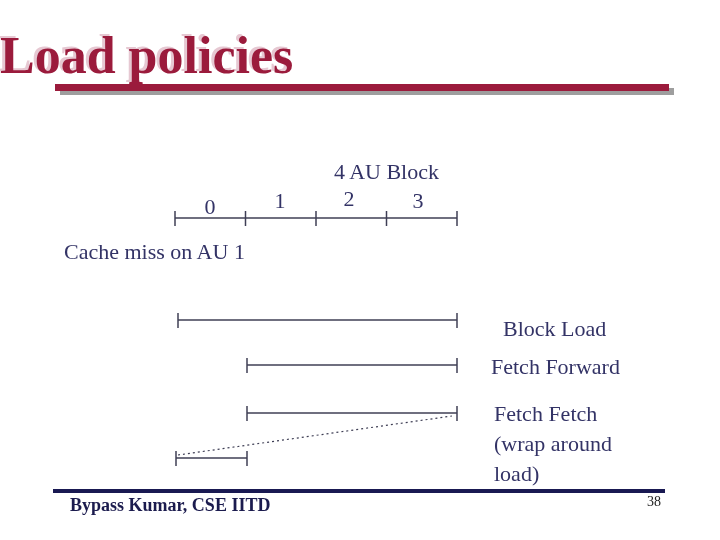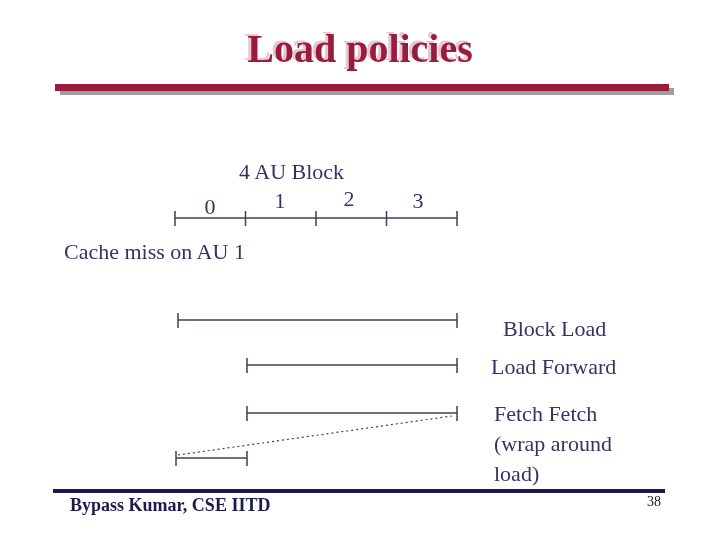--- a/index.html
+++ b/index.html
@@ -5,32 +5,32 @@
   html,body{margin:0;padding:0;}
   body{
     width:720px;height:540px;position:relative;overflow:hidden;
     background:#ffffff;
     font-family:"Liberation Serif","DejaVu Serif",serif;
     --title-color:#9b1b3c; --bar-color:#9b1b3c; --bar-shadow:#9e9e9e;
     --line-color:#3f3f55; --navy:#333366; --footer-line:#191952;
   }
   .abs{position:absolute;}
   .slide-title{
-    left:0;top:26px;width:720px;text-align:center;
-    font-size:40px;font-weight:bold;line-height:1.15;
+    left:0;top:26px;width:720px;
+    font-size:52px;font-weight:bold;line-height:1.15;
     color:var(--title-color);
     text-shadow:-3px -2px 0 #e6c8d2;
   }
   .title-bar{
     left:55px;top:84px;width:614px;height:7px;
     background:var(--bar-color);
     box-shadow:5px 4px 0 var(--bar-shadow);
   }
   .navy-text{color:var(--navy);font-size:22px;line-height:1.2;}
-  .ruler-caption{left:239px;top:159px;width:200px;text-align:left;}
+  .ruler-caption{left:239px;top:159px;width:200px;text-align:right;}
   .ruler-num{width:40px;text-align:center;}
   .annotation{left:34px;top:239px;margin-left:30px;}
   .policy-label{white-space:nowrap;}
   .policy-label-wrap{width:140px;white-space:normal;line-height:30px;}
   .diagram-svg{left:0;top:0;width:720px;height:540px;pointer-events:none;}
   .footer-line{left:53px;top:489px;width:612px;height:4px;background:var(--footer-line);}
   .footer-text{
     left:70px;top:496px;font-size:18px;font-weight:bold;
     color:#1b1b4e;line-height:1.1;
   }
@@ -69,18 +69,18 @@
     <line x1="247" y1="413" x2="457" y2="413" stroke="#3f3f55" stroke-width="1.5"></line>
     <line x1="247" y1="406" x2="247" y2="421" stroke="#3f3f55" stroke-width="1.5"></line>
     <line x1="457" y1="406" x2="457" y2="421" stroke="#3f3f55" stroke-width="1.5"></line>
     <line x1="176" y1="458" x2="247" y2="458" stroke="#3f3f55" stroke-width="1.5"></line>
     <line x1="176" y1="451" x2="176" y2="466" stroke="#3f3f55" stroke-width="1.5"></line>
     <line x1="247" y1="451" x2="247" y2="466" stroke="#3f3f55" stroke-width="1.5"></line>
     <line x1="178" y1="455" x2="452" y2="416" stroke="#3f3f55" stroke-width="1.2" stroke-dasharray="2 3"></line>
   </svg>
 
 <div class="abs navy-text policy-label" style="left:503px;top:316px;">Block Load</div>
-<div class="abs navy-text policy-label" style="left:491px;top:354px;">Load Forward</div>
+<div class="abs navy-text policy-label" style="left:491px;top:354px;">Fetch Forward</div>
 <div class="abs navy-text policy-label-wrap" style="left:494px;top:399px;">Fetch Fetch (wrap around load)</div>
 
 <div class="abs footer-line"></div>
 <div class="abs footer-text">Bypass Kumar, CSE IITD</div>
 <div class="abs page-number">38</div>
 
 </body></html>

